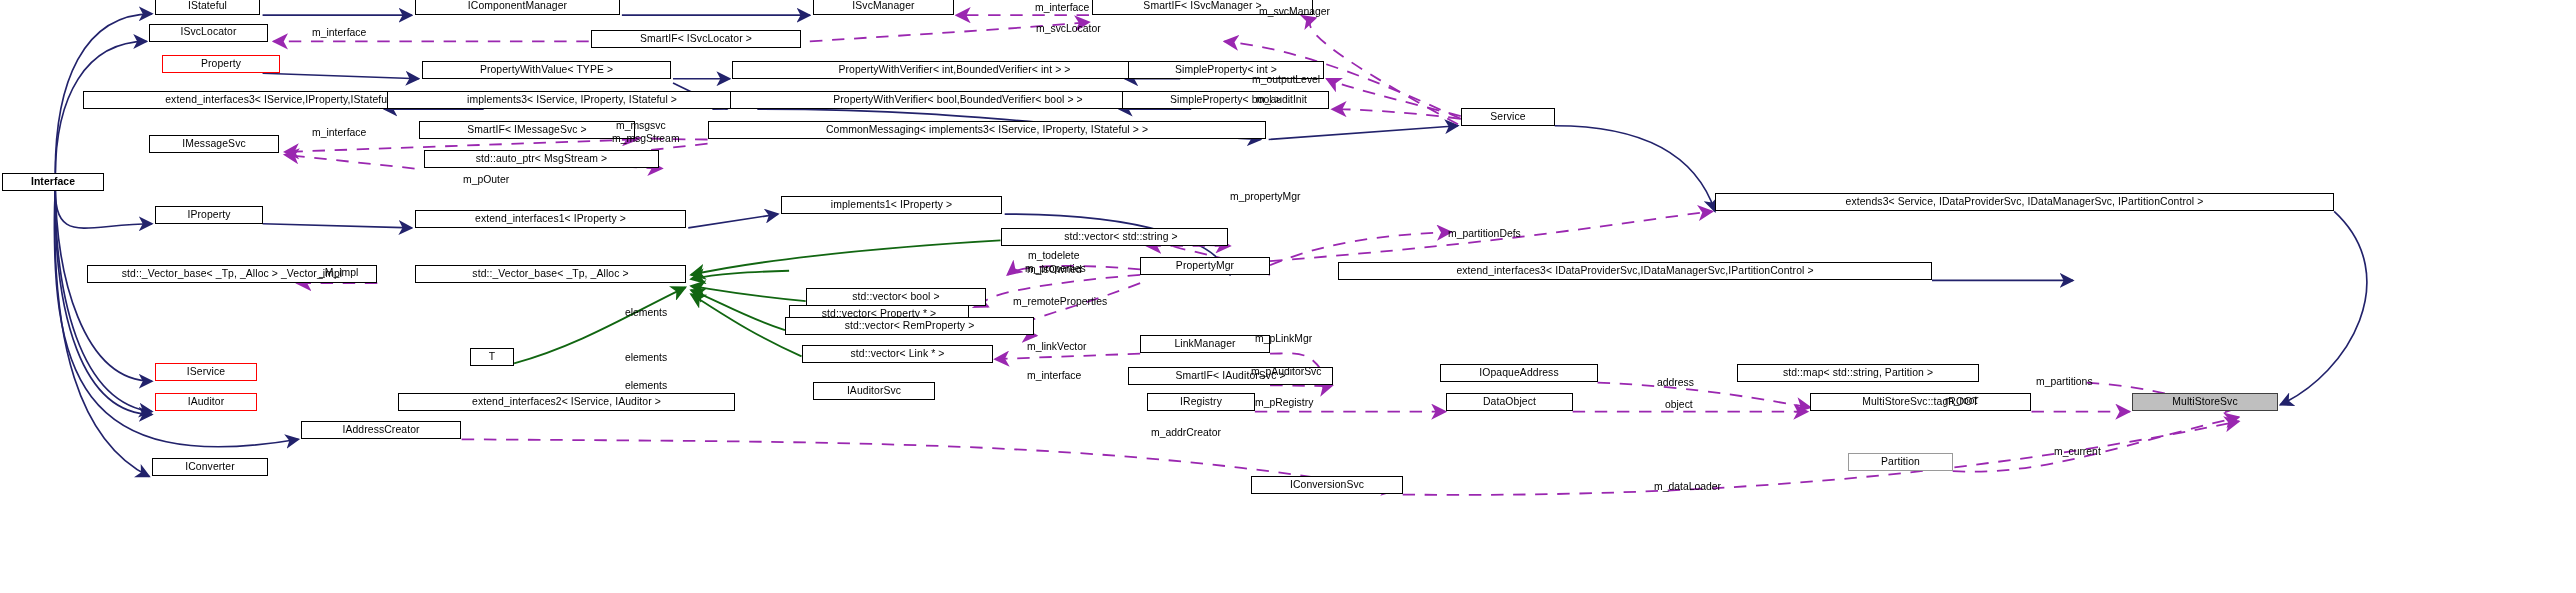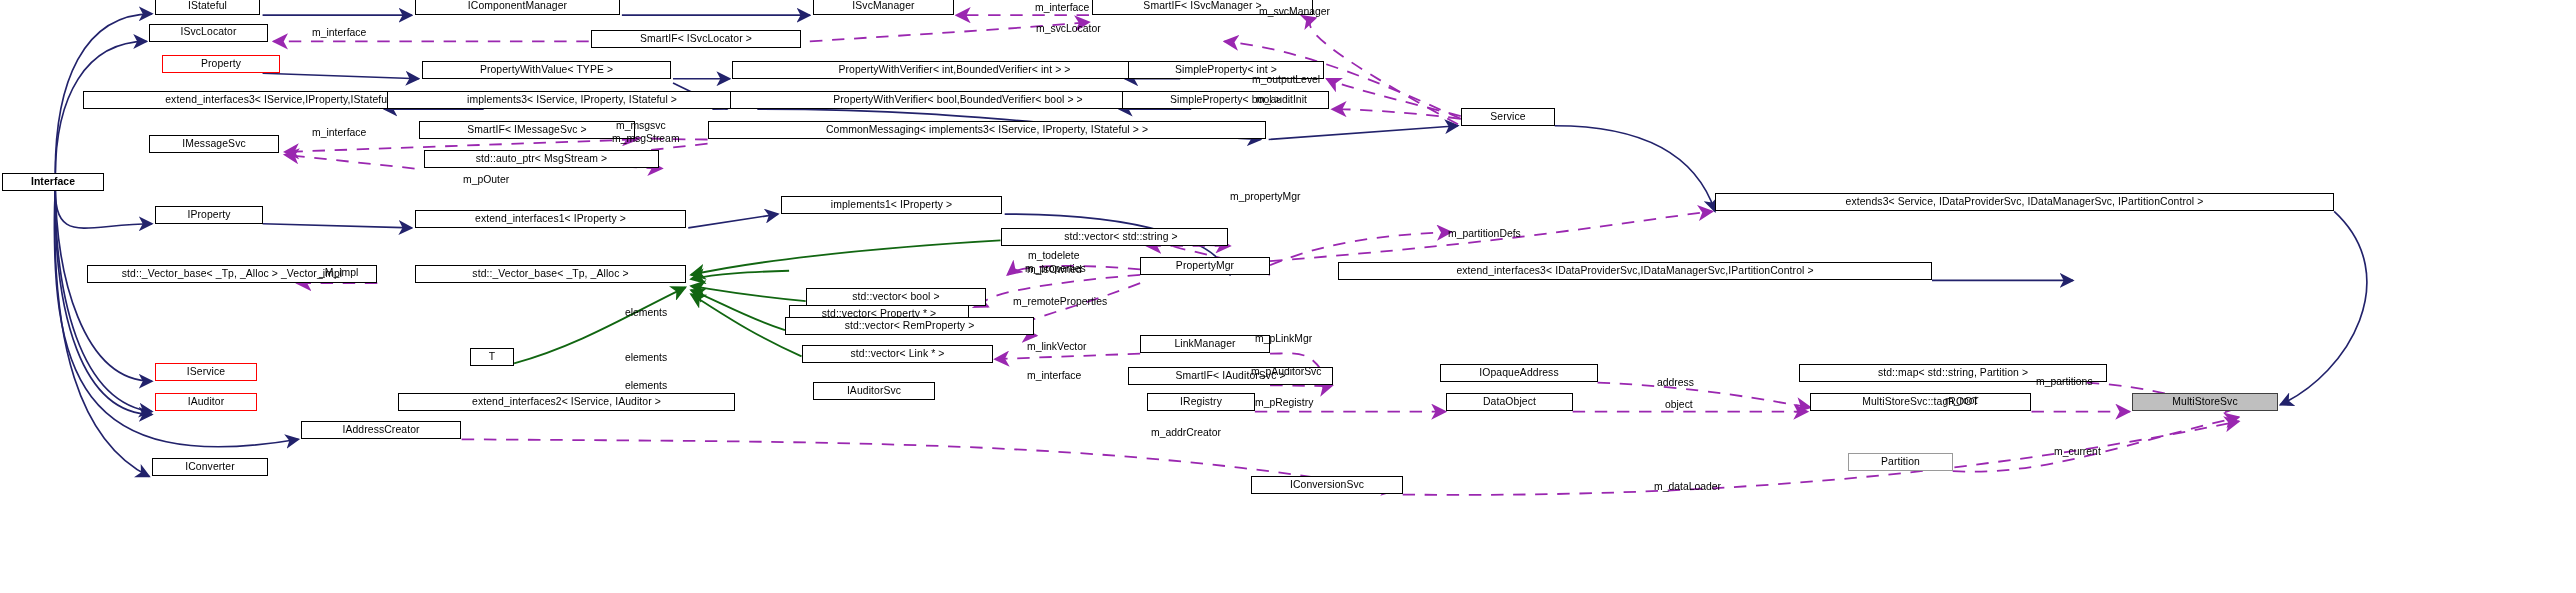--- a/index.html
+++ b/index.html
@@ -164,21 +164,21 @@
       <div class="node" style="left: 87px; top: 265px; width: 290px;">std::_Vector_base&lt; _Tp, _Alloc &gt;  _Vector_impl</div>
       <div class="node" style="left: 415px; top: 265px; width: 271px;">std::_Vector_base&lt; _Tp, _Alloc &gt;</div>
       <div class="node" style="left: 789px; top: 257px; width: 180px; margin-top: 48px;">std::vector&lt; Property * &gt;</div>
       <div class="node" style="left: 1140px; top: 257px; width: 130px;">PropertyMgr</div>
       <div class="node" style="left: 806px; top: 288px; width: 180px;">std::vector&lt; bool &gt;</div>
       <div class="node" style="left: 785px; top: 317px; width: 249px;">std::vector&lt; RemProperty &gt;</div>
       <div class="node" style="left: 1140px; top: 335px; width: 130px;">LinkManager</div>
       <div class="node" style="left: 470px; top: 348px; width: 44px;">T</div>
       <div class="node" style="left: 802px; top: 345px; width: 191px;">std::vector&lt; Link * &gt;</div>
       <div class="node" style="left: 1440px; top: 364px; width: 158px;">IOpaqueAddress</div>
-      <div class="node" style="left: 1799px; top: 364px; width: 308px;">std::map&lt; std::string, Partition &gt;</div>
+      <div class="node" style="left: 1737px; top: 364px; width: 242px;">std::map&lt; std::string, Partition &gt;</div>
       <div class="node" style="left: 1128px; top: 367px; width: 205px;">SmartIF&lt; IAuditorSvc &gt;</div>
       <div class="node" style="left: 398px; top: 393px; width: 337px;">extend_interfaces2&lt; IService, IAuditor &gt;</div>
       <div class="node" style="left: 813px; top: 382px; width: 122px;">IAuditorSvc</div>
       <div class="node" style="left: 1147px; top: 393px; width: 108px;">IRegistry</div>
       <div class="node" style="left: 1446px; top: 393px; width: 127px;">DataObject</div>
       <div class="node" style="left: 1810px; top: 393px; width: 221px;">MultiStoreSvc::tagROOT</div>
       <div class="node gray" style="left: 2132px; top: 393px; width: 146px;">MultiStoreSvc</div>
       <div class="node lightborder" style="left: 1848px; top: 453px; width: 105px;">Partition</div>
       <div class="node" style="left: 1251px; top: 476px; width: 152px;">IConversionSvc</div>
     </div>

